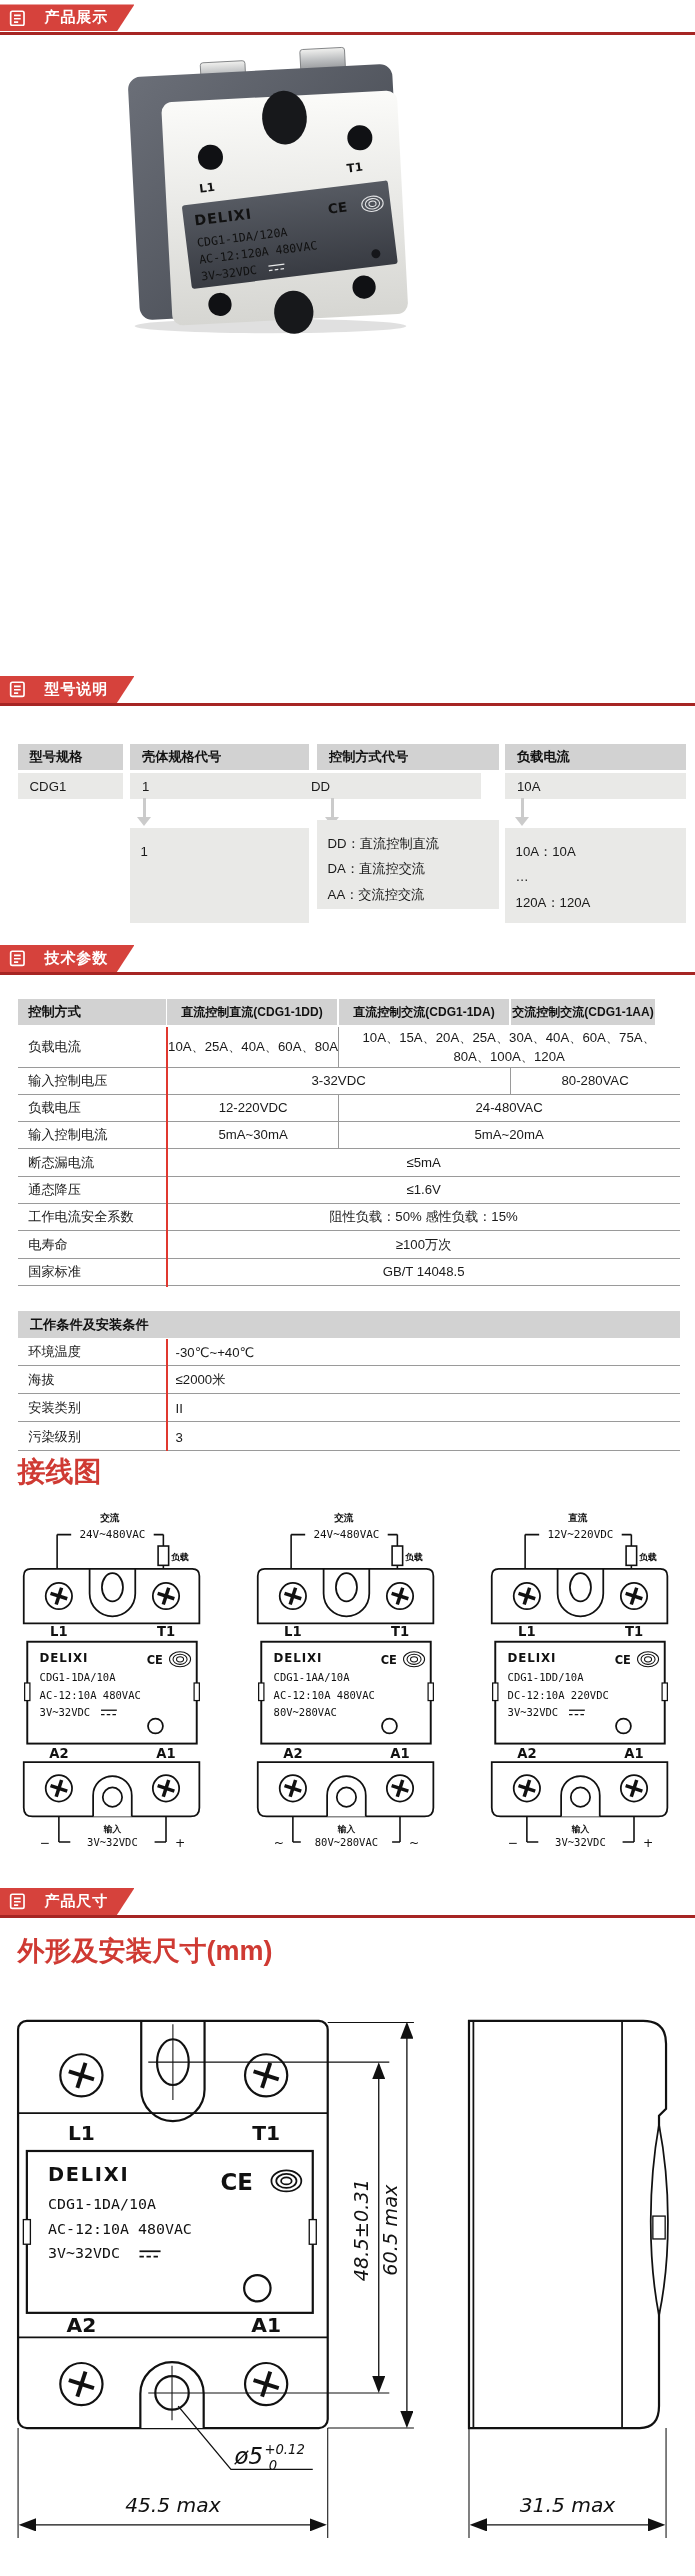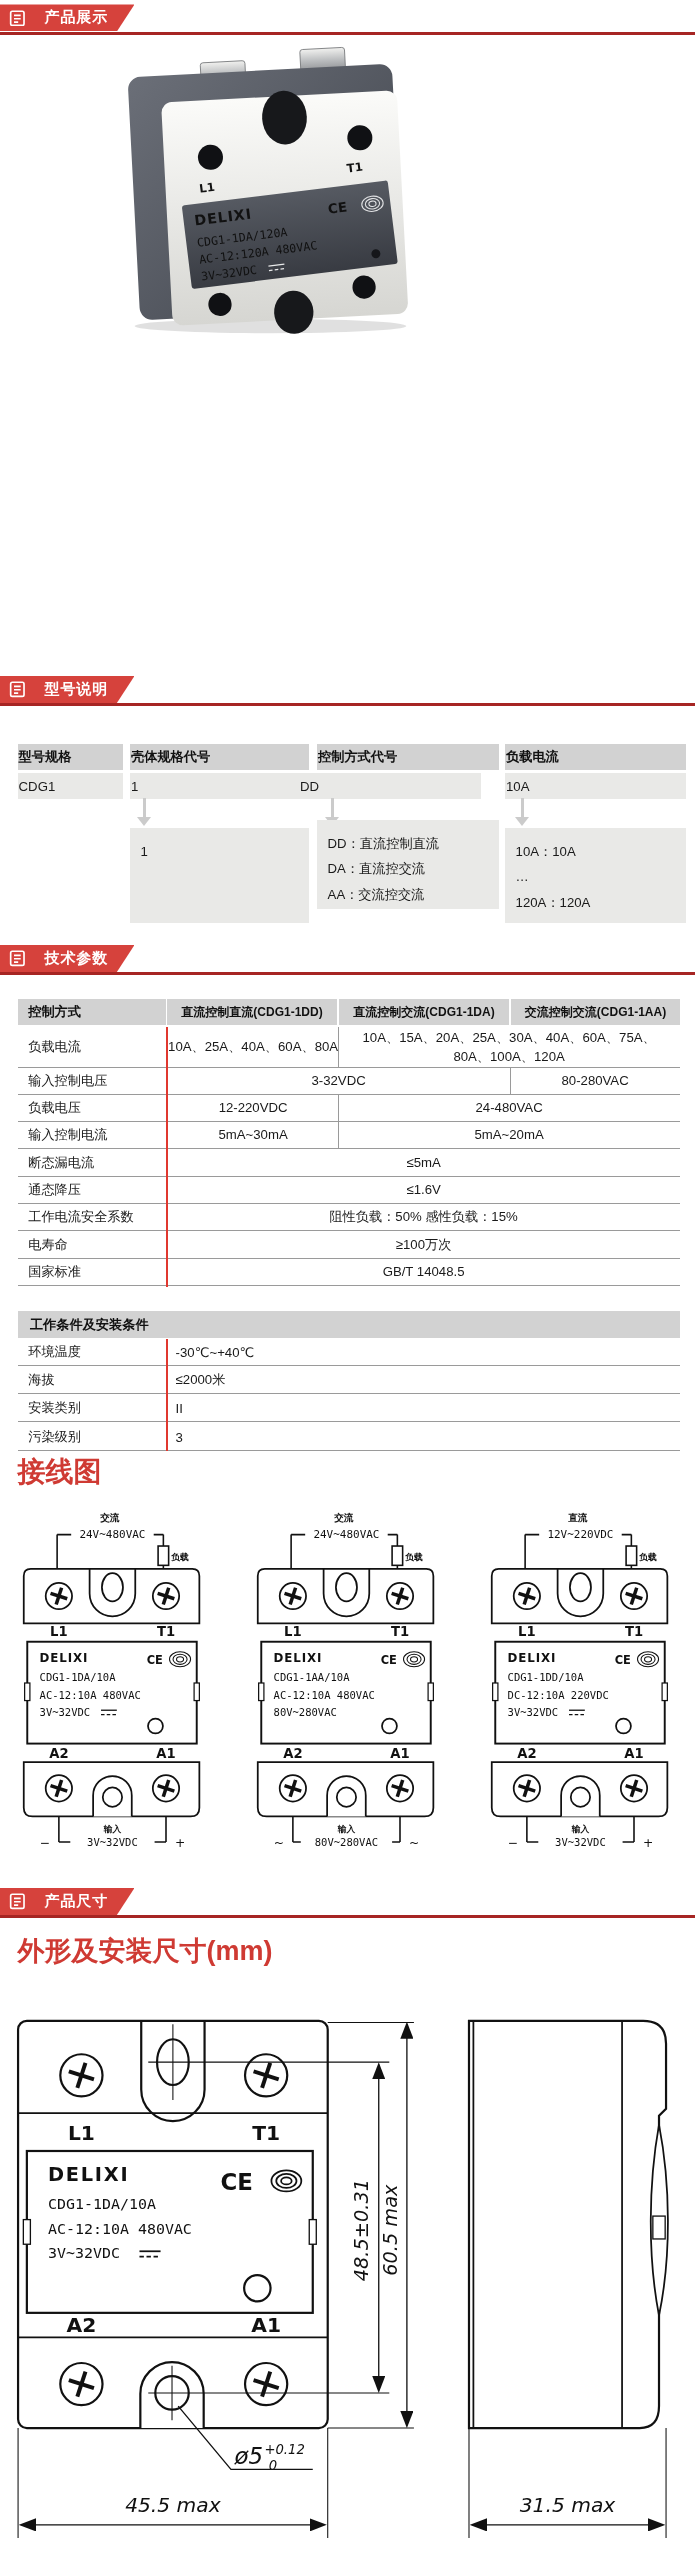--- a/index.html
+++ b/index.html
@@ -7,21 +7,21 @@
         font-family:"Liberation Sans","DejaVu Sans",sans-serif;color:#1a1a1a}
   
   .banner{position:absolute;left:0;height:27px;background:#d6423c;color:#fff;
           display:flex;align-items:center;gap:19px;padding:0 26.4px 0 8.8px;
           font-size:15px;font-weight:bold;letter-spacing:0.9px;
           clip-path:polygon(0 0,100% 0,calc(100% - 17.6px) 100%,0 100%)}
   .banner-line{position:absolute;left:0;width:696px;height:2.6px;background:#a62523}
   .doc-icon{width:16.7px;height:16.7px;flex:0 0 auto}
   .sec-title{position:absolute;left:17.6px;color:#cf3a33;font-weight:bold}
   
-  .mt-cell{position:absolute;box-sizing:border-box;font-size:13.2px;display:flex;align-items:center;padding-left:1px}
+  .mt-cell{position:absolute;box-sizing:border-box;font-size:13.2px;display:flex;align-items:center;padding-left:12px}
   .mt-head{height:26.4px;background:#d2d2d2;font-weight:bold;color:#111}
   .mt-val{height:26.4px;background:#e9e9e7}
   .mt-block{position:absolute;box-sizing:border-box;background:#e9e9e7;font-size:13.2px;
             padding:10.6px 10.6px;line-height:1.95}
   .arrow{position:absolute;width:14px;height:29px}
   .arrow::before{content:"";position:absolute;left:6.2px;top:0;width:2.6px;height:20px;background:#cbcbcb}
   .arrow::after{content:"";position:absolute;left:0;top:18.5px;width:0;height:0;
                 border-left:7px solid transparent;border-right:7px solid transparent;border-top:9.7px solid #cbcbcb}
   
   .tt-head{position:absolute;box-sizing:border-box;height:26.4px;background:#d2d2d2;font-weight:bold;
@@ -161,21 +161,21 @@
       <line x1="6" y1="10.5" x2="14" y2="10.5" stroke="#fff" stroke-width="2"></line>
       <line x1="6" y1="14.5" x2="11" y2="14.5" stroke="#fff" stroke-width="2"></line>
     </svg>
     <span>技术参数</span>
   </div>
   <div class="banner-line" style="top:972px"></div>
 
   <div class="tt-head lab" style="left:17.6px;top:999px;width:148px">控制方式</div>
   <div class="tt-head" style="left:167px;top:999px;width:170px">直流控制直流(CDG1-1DD)</div>
   <div class="tt-head" style="left:339px;top:999px;width:170px">直流控制交流(CDG1-1DA)</div>
-  <div class="tt-head" style="left:511px;top:999px;width:169px">交流控制交流(CDG1-1AA)</div>
+  <div class="tt-head" style="left:511px;top:999px;width:144px">交流控制交流(CDG1-1AA)</div>
 
   <div class="tt-row" style="top:1027px;height:41px">
     <div class="tt-label">负载电流</div>
     <div class="tt-val" style="left:150px;width:171px">10A、25A、40A、60A、80A</div>
     <div class="tt-val vdiv" style="left:320px;width:342px;padding:0 16px">10A、15A、20A、25A、30A、40A、60A、75A、80A、100A、120A</div>
   </div>
   <div class="tt-row" style="top:1068px;height:27px">
     <div class="tt-label">输入控制电压</div>
     <div class="tt-val" style="left:150px;width:342px">3-32VDC</div>
     <div class="tt-val vdiv" style="left:492px;width:170px">80-280VAC</div>

